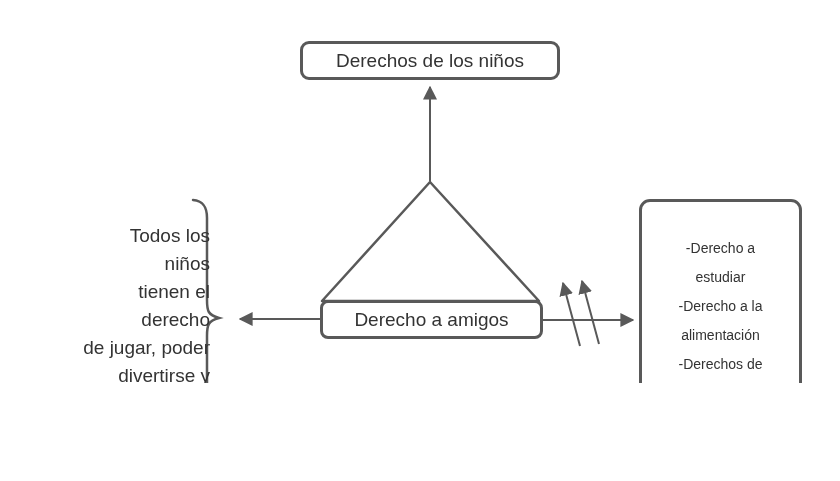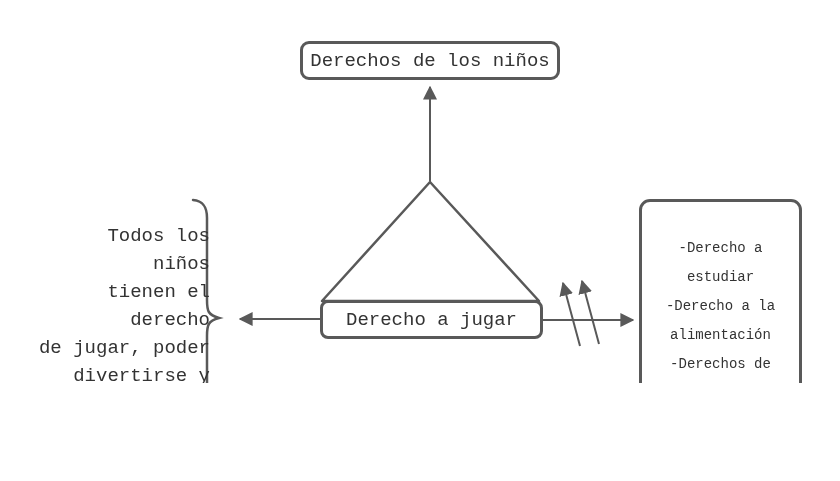--- a/index.html
+++ b/index.html
@@ -8,21 +8,20 @@
     background: #ffffff;
     font-family: "Liberation Sans", sans-serif;
   }
   .canvas {
     position: relative;
     width: 840px;
     height: 383px;
     background: #ffffff;
     overflow: hidden;
     color: #333333;
-    font-family: Liberation Mono, monospace;
   }
   .shapes-svg {
     position: absolute;
     left: 0;
     top: 0;
     width: 840px;
     height: 481px;
   }
   .node {
     position: absolute;
@@ -104,21 +103,21 @@
              C 208 321 207 325 207 336
              L 207 420
              C 207 430 204 437 193 438" fill="none" stroke="#595959" stroke-width="2.5" stroke-linecap="round"></path>
   </svg>
 
   <div class="node top-box">
     <span>Derechos de los niños</span>
   </div>
 
   <div class="node center-box">
-    <span>Derecho a jugar</span>
+    <span>Derecho a amigos</span>
   </div>
 
   <div class="node right-box">
     <span>-Derecho a
 estudiar
 -Derecho a la
 alimentación
 -Derechos de
 protección</span>
   </div>

